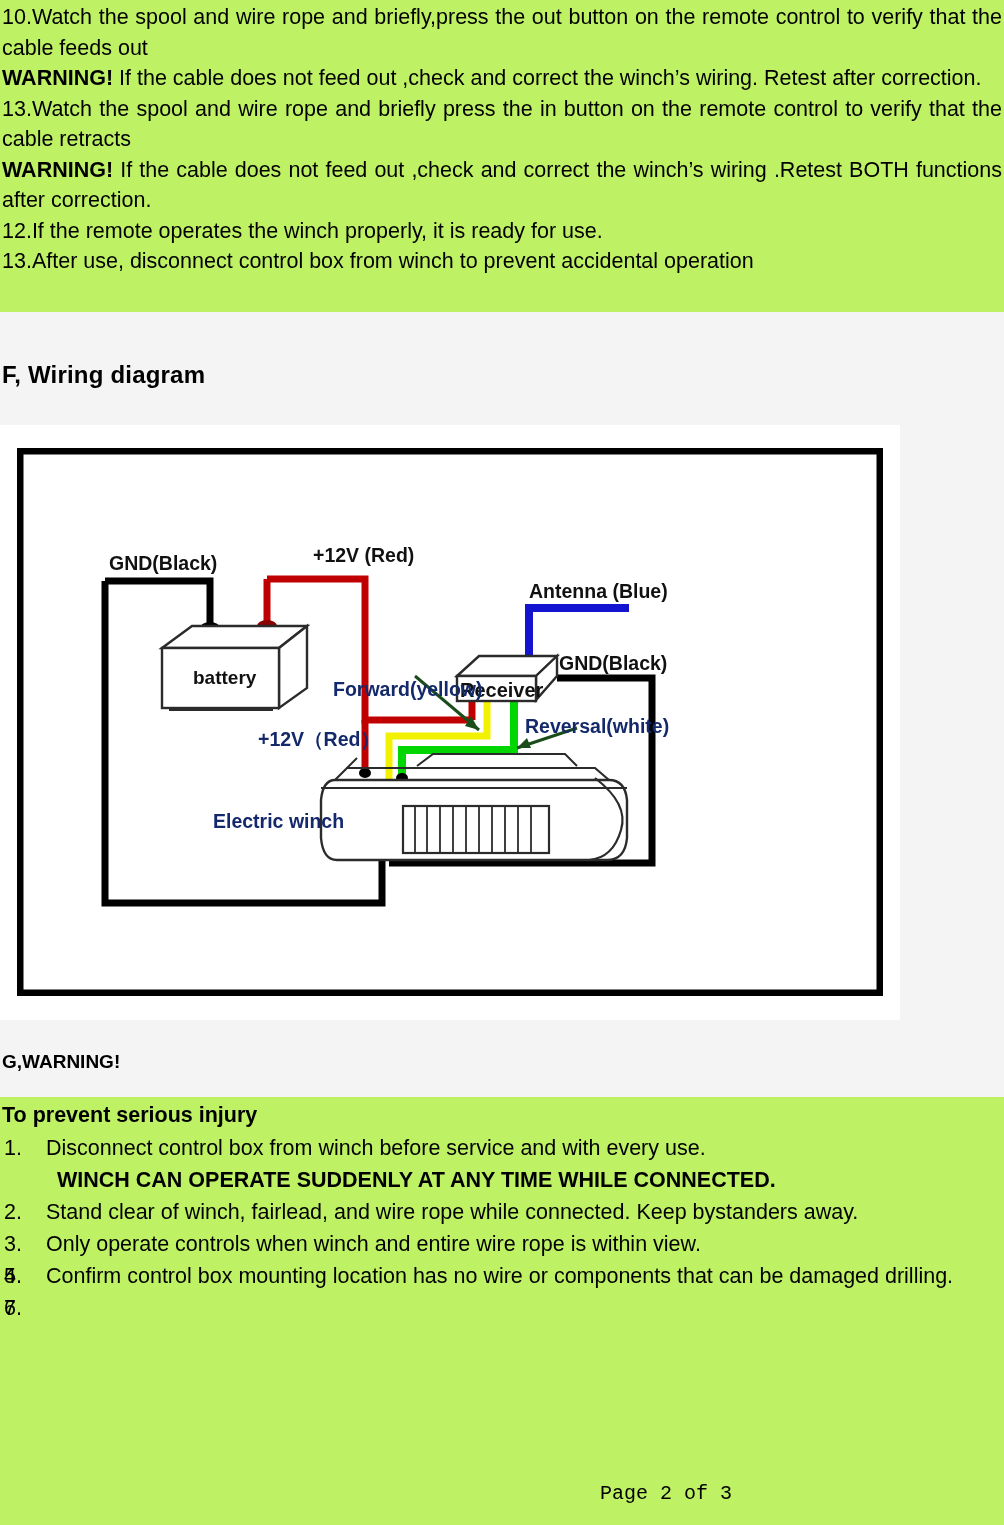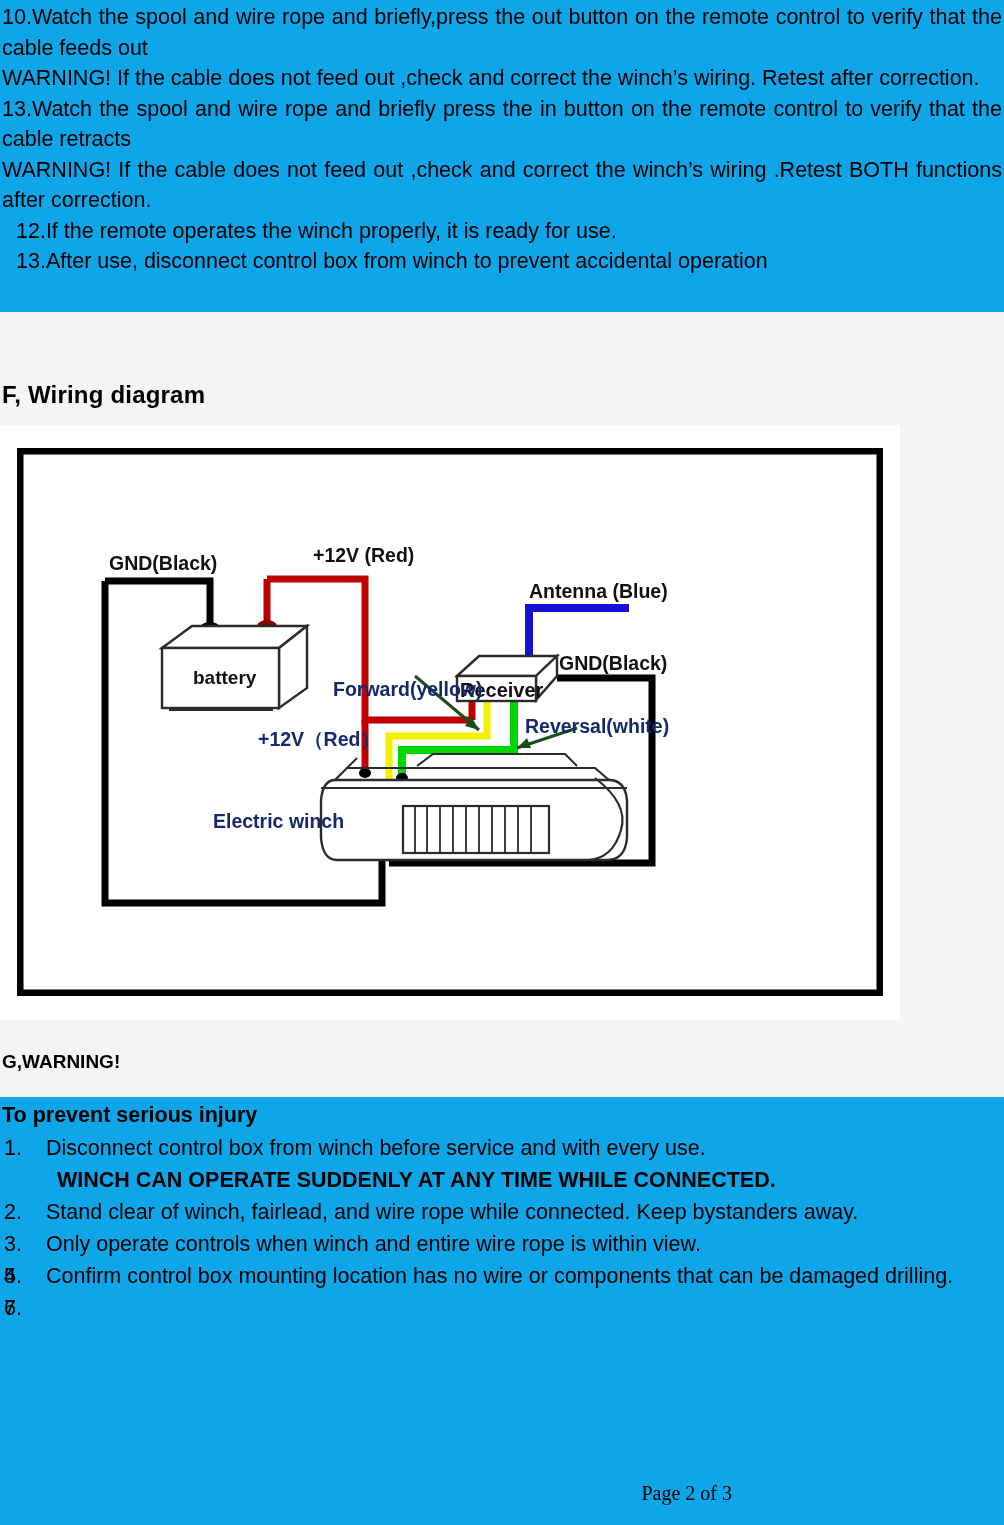--- a/index.html
+++ b/index.html
@@ -5,52 +5,52 @@
   * { box-sizing: border-box; }
   html, body {
     margin: 0; padding: 0;
     width: 1004px; height: 1525px;
     background: #ffffff;
     font-family: "Liberation Sans", sans-serif;
   }
   .page {
     position: relative;
     width: 1004px; height: 1525px;
-    background: #0ea5e9;
+    background: #bef264;
     overflow: hidden;
   }
 
   
   .top-text {
     position: absolute;
     left: 0; top: 0;
     width: 1004px;
     padding: 2px 2px 0 2px;
   }
   .para {
     font-size: 21.5px;
     line-height: 30.5px;
     color: #000;
     margin: 0;
     text-align: justify;
     text-justify: inter-word;
   }
-  .para.nojust { text-align: left; margin-left: 14px; }
-  .para b { font-weight: normal; }
+  .para.nojust { text-align: left; }
+  .para b { font-weight: bold; }
 
   
   .band-f {
     position: absolute;
     left: 0; top: 312px;
     width: 1004px; height: 113px;
     background: #f4f4f4;
   }
   .heading-f {
     position: absolute;
-    left: 2px; top: 381px;
+    left: 2px; top: 361px;
     font-size: 24px;
     font-weight: bold;
     color: #000;
     letter-spacing: 0.2px;
   }
 
   
   .band-f2 {
     position: absolute;
     left: 0; top: 425px;
@@ -128,21 +128,21 @@
 
   
   .footer {
     position: absolute;
     left: 0; top: 1482px;
     width: 820px;
     text-align: right;
     padding-right: 88px;
     font-size: 20px;
     color: #000;
-    font-family: Liberation Serif, serif;
+    font-family: Liberation Mono, monospace;
   }
 </style>
 </head>
 <body>
 
 <div class="page">
 
   <div class="top-text">
     <p class="para">10.Watch the spool and wire rope and briefly,press the out button on the remote control to verify that the cable feeds out</p>
     <p class="para"><b>WARNING!</b><span> If the cable does not feed out ,check and correct the winch’s wiring. Retest after correction.</span></p>

